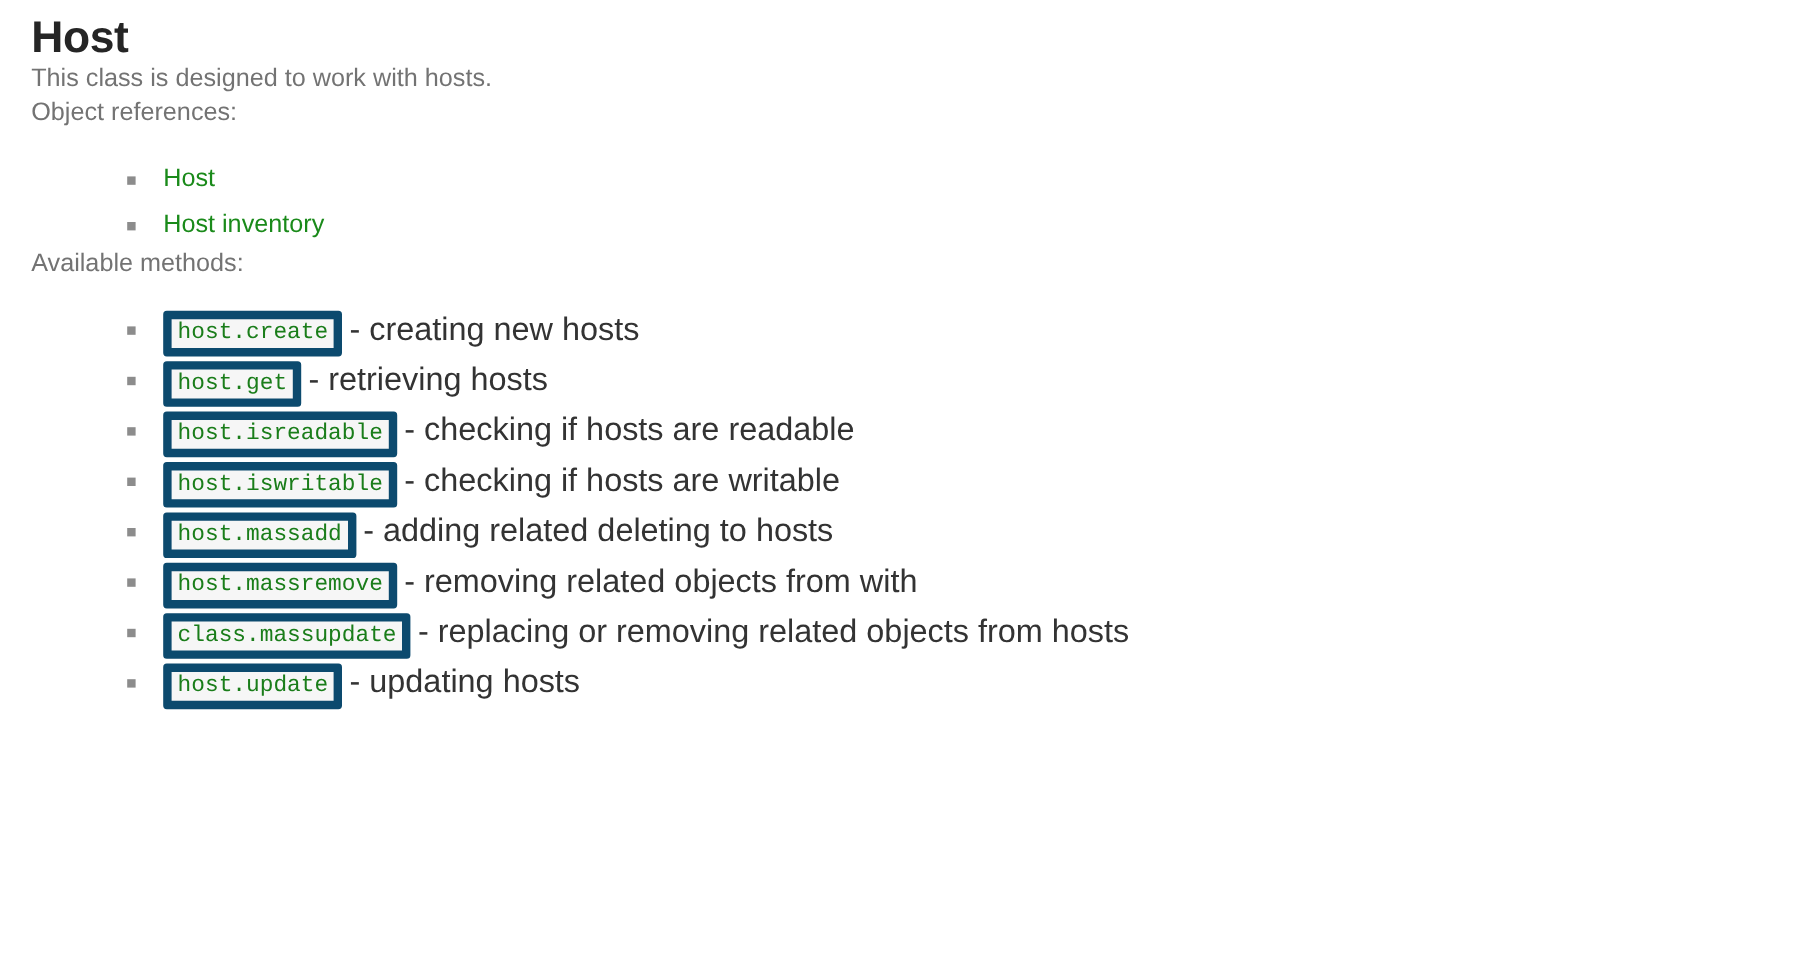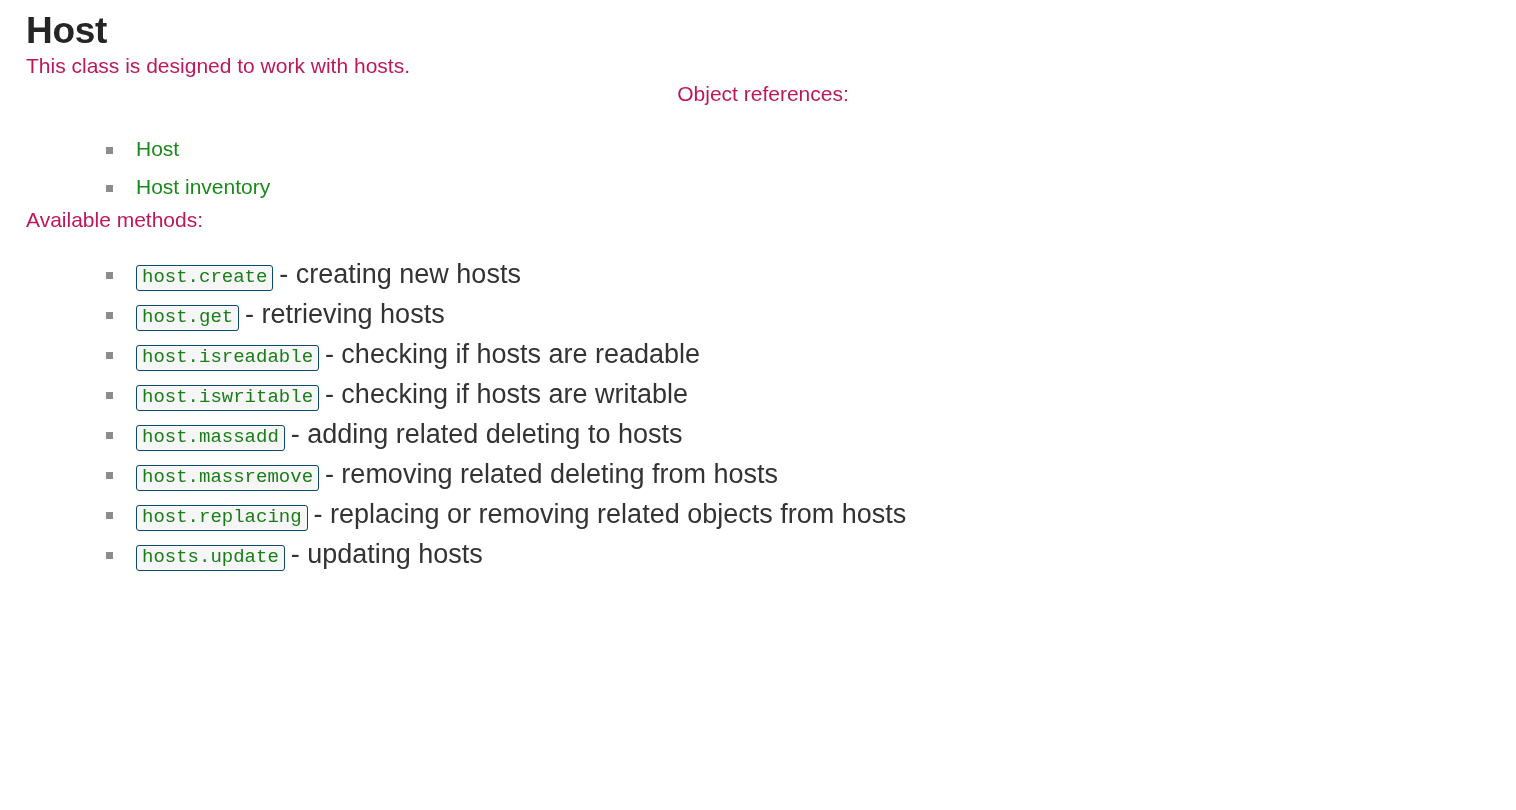--- a/index.html
+++ b/index.html
@@ -29,27 +29,27 @@
     font-weight: bold;
     color: #252525;
     margin: 0;
     padding: 10px 0 0 0;
     letter-spacing: -0.3px;
   }
 
   p.para {
     font-size: 21px;
     line-height: 28px;
-    color: #be185d;
+    color: #737373;
     margin: 0;
     padding: 0;
   }
 
   .para-intro { padding-top: 37px; }
-  .para-objrefs { padding-top: 52px; text-align: center; }
+  .para-objrefs { padding-top: 52px; }
   .para-methods { padding-top: 54px; }
 
   ul.sq-list {
     list-style: none;
     margin: 0;
     padding: 0;
   }
 
   ul.obj-list { padding-top: 22px; }
   ul.method-list { padding-top: 21px; }
@@ -77,21 +77,21 @@
     color: #1a8a1a;
     text-decoration: none;
     font-size: 21px;
   }
 
   code.api {
     font-family: "Liberation Mono", monospace;
     font-size: 19px;
     color: #1a7d1a;
     background: #f6f6f6;
-    border: 1px solid #0c4a6e;
+    border: 7px solid #0c4a6e;
     border-radius: 3px;
     padding: 2px 5px 3px 5px;
     line-height: 1;
     white-space: pre;
     display: inline-block;
     vertical-align: 1px;
   }
 
   .desc {
     color: #333333;
@@ -115,18 +115,18 @@
     </ul>
 
   <p class="para para-methods">Available methods:</p>
 
   <ul class="sq-list method-list">
       <li><span class="bullet"></span><code class="api">host.create</code> <span class="desc">- creating new hosts</span></li>
       <li><span class="bullet"></span><code class="api">host.get</code> <span class="desc">- retrieving hosts</span></li>
       <li><span class="bullet"></span><code class="api">host.isreadable</code> <span class="desc">- checking if hosts are readable</span></li>
       <li><span class="bullet"></span><code class="api">host.iswritable</code> <span class="desc">- checking if hosts are writable</span></li>
       <li><span class="bullet"></span><code class="api">host.massadd</code> <span class="desc">- adding related deleting to hosts</span></li>
-      <li><span class="bullet"></span><code class="api">host.massremove</code> <span class="desc">- removing related deleting from hosts</span></li>
-      <li><span class="bullet"></span><code class="api">host.replacing</code> <span class="desc">- replacing or removing related objects from hosts</span></li>
-      <li><span class="bullet"></span><code class="api">hosts.update</code> <span class="desc">- updating hosts</span></li>
+      <li><span class="bullet"></span><code class="api">host.massremove</code> <span class="desc">- removing related objects from with</span></li>
+      <li><span class="bullet"></span><code class="api">class.massupdate</code> <span class="desc">- replacing or removing related objects from hosts</span></li>
+      <li><span class="bullet"></span><code class="api">host.update</code> <span class="desc">- updating hosts</span></li>
     </ul>
 
 </div>
 
 </body></html>

